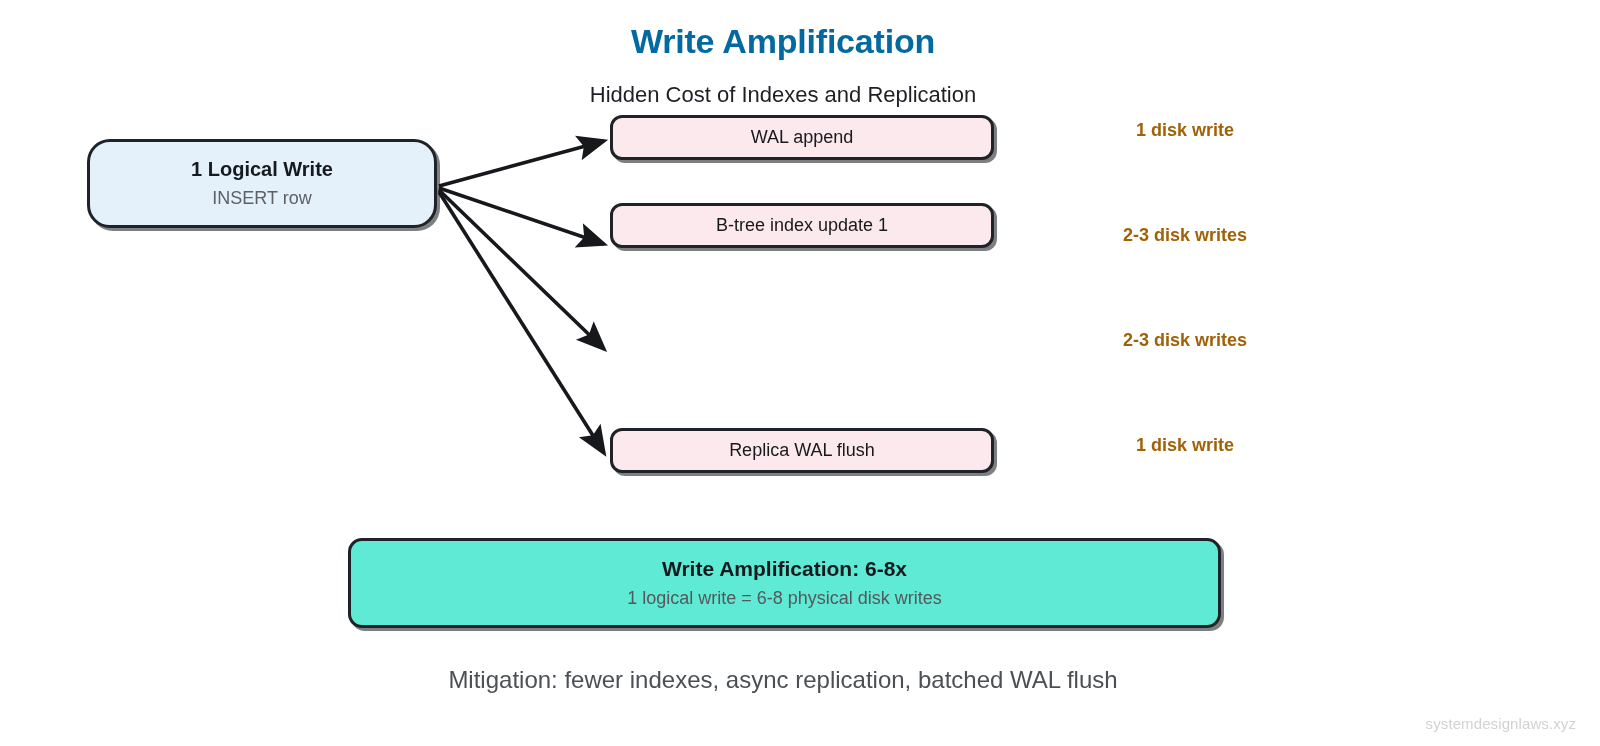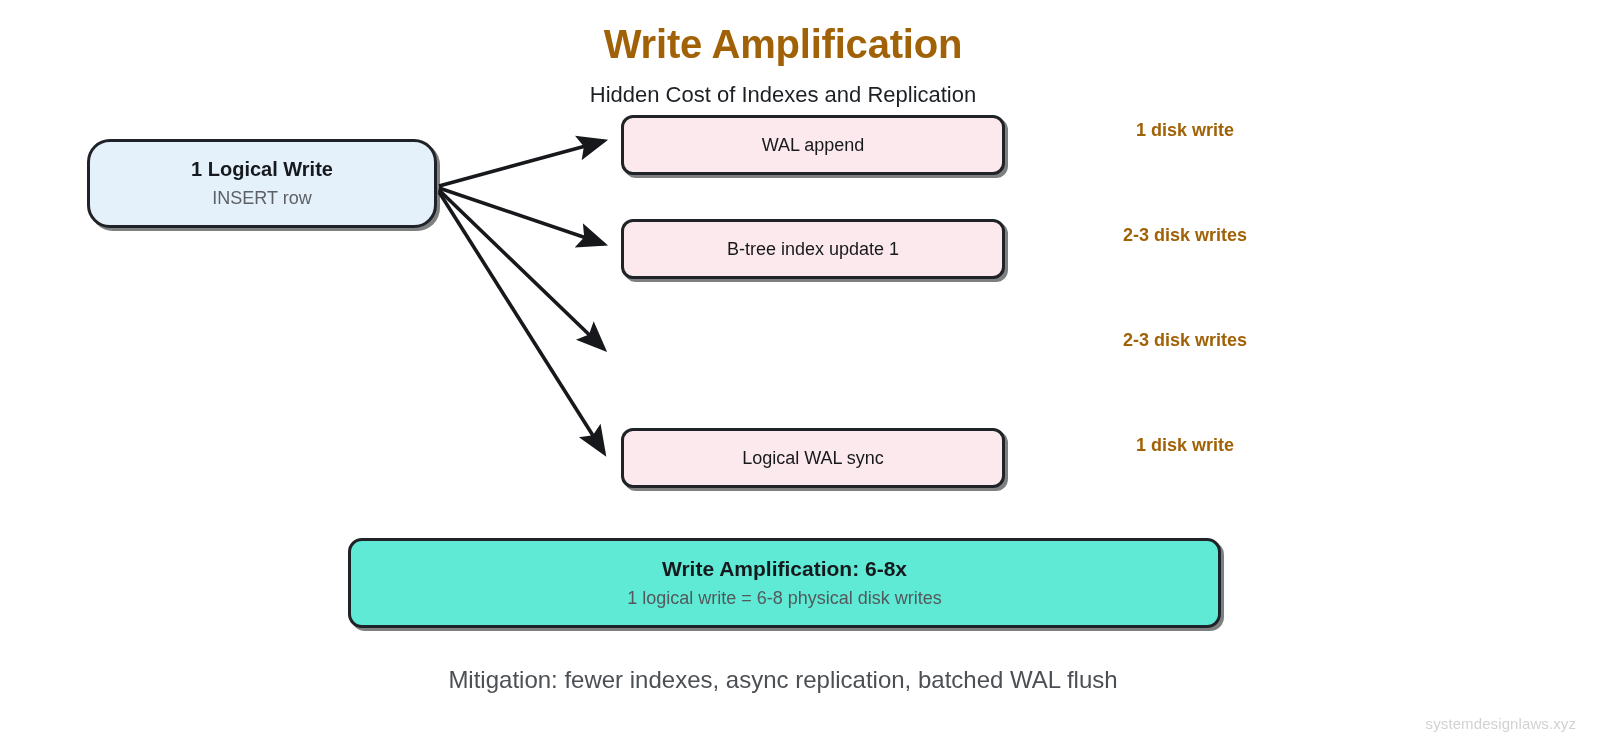--- a/index.html
+++ b/index.html
@@ -20,23 +20,23 @@
     overflow: hidden;
   }
 
   
   #title {
     position: absolute;
     left: 0;
     top: 22px;
     width: 1566px;
     text-align: center;
-    font-size: 40px;
-    font-weight: bold;
-    color: #a16207;
+    font-size: 34px;
+    font-weight: bold;
+    color: #0369a1;
     letter-spacing: -0.2px;
   }
   #subtitle {
     position: absolute;
     left: 0;
     top: 82px;
     width: 1566px;
     text-align: center;
     font-size: 22px;
     font-weight: normal;
@@ -77,23 +77,22 @@
     font-weight: normal;
     color: #5d6166;
     line-height: 1.3;
     margin-top: 5px;
   }
 
   
   .phys-node {
     left: 610px;
     width: 384px;
-    height: 60px;
+    height: 45px;
     background: #fce9ed;
-    margin-left: 11px;
   }
   .phys-node .node-label {
     font-size: 18px;
     color: #17191c;
     font-weight: normal;
   }
 
   
   #summary-node {
     left: 348px;
@@ -180,25 +179,25 @@
   </svg>
 
   <div class="node" id="source-node">
     <div class="node-title">1 Logical Write</div>
     <div class="node-sub">INSERT row</div>
   </div>
 
   <div class="node phys-node" style="top:115px;">
     <div class="node-label">WAL append</div>
   </div>
-  <div class="node phys-node" style="top:219px;">
+  <div class="node phys-node" style="top:203px;">
     <div class="node-label">B-tree index update 1</div>
   </div>
   <div class="node phys-node" style="top:428px;">
-    <div class="node-label">Logical WAL sync</div>
+    <div class="node-label">Replica WAL flush</div>
   </div>
 
   <div class="cost-label" style="top:120px;">1 disk write</div>
   <div class="cost-label" style="top:225px;">2-3 disk writes</div>
   <div class="cost-label" style="top:330px;">2-3 disk writes</div>
   <div class="cost-label" style="top:435px;">1 disk write</div>
 
   <div class="node" id="summary-node">
     <div class="node-title">Write Amplification: 6-8x</div>
     <div class="node-sub">1 logical write = 6-8 physical disk writes</div>

